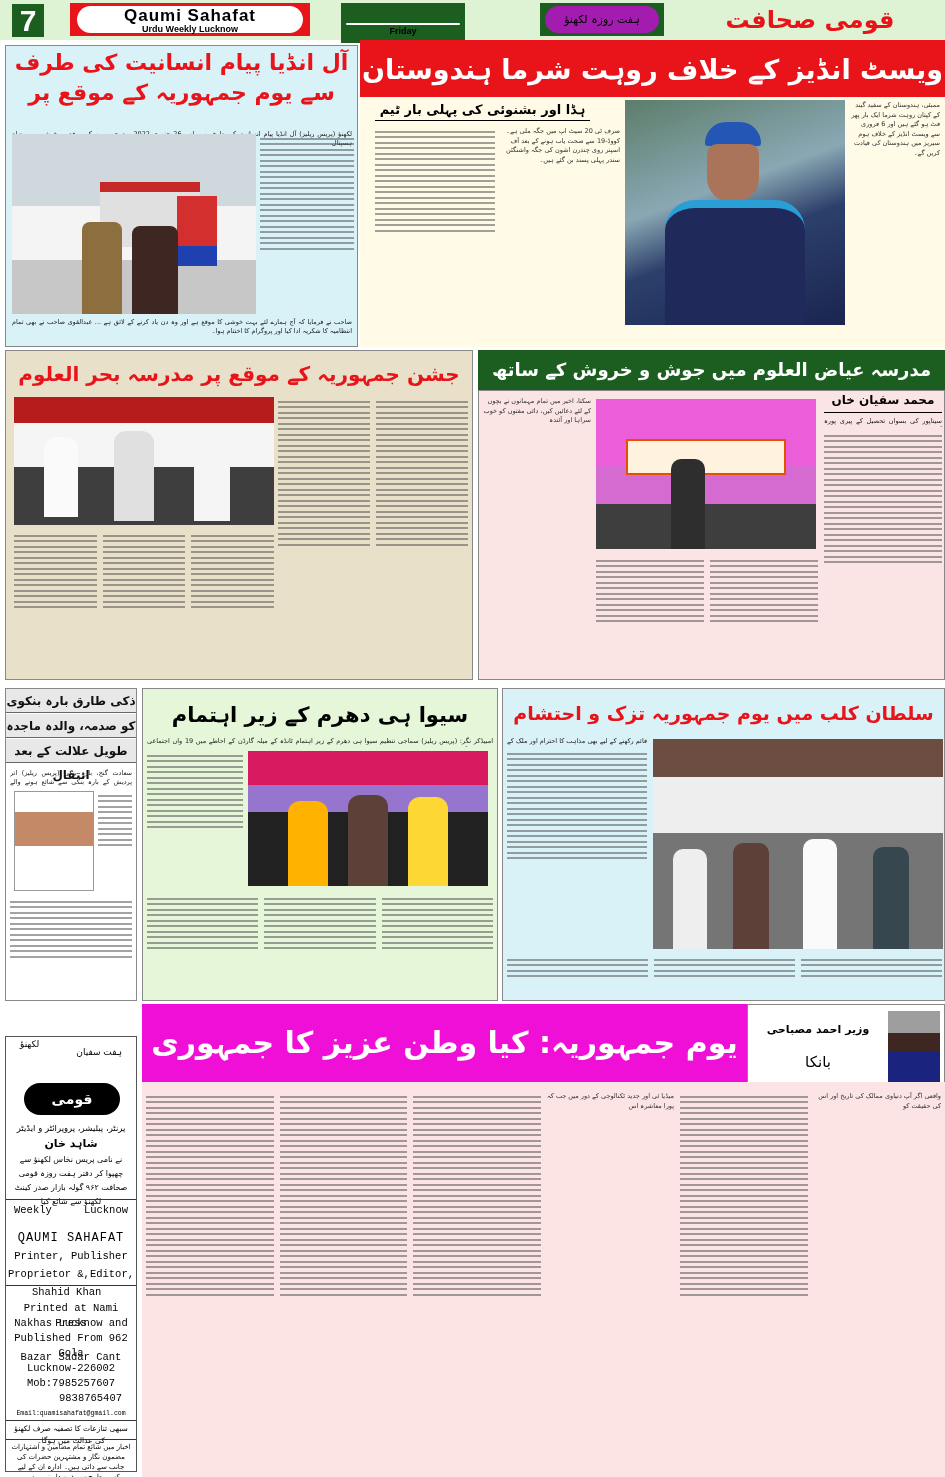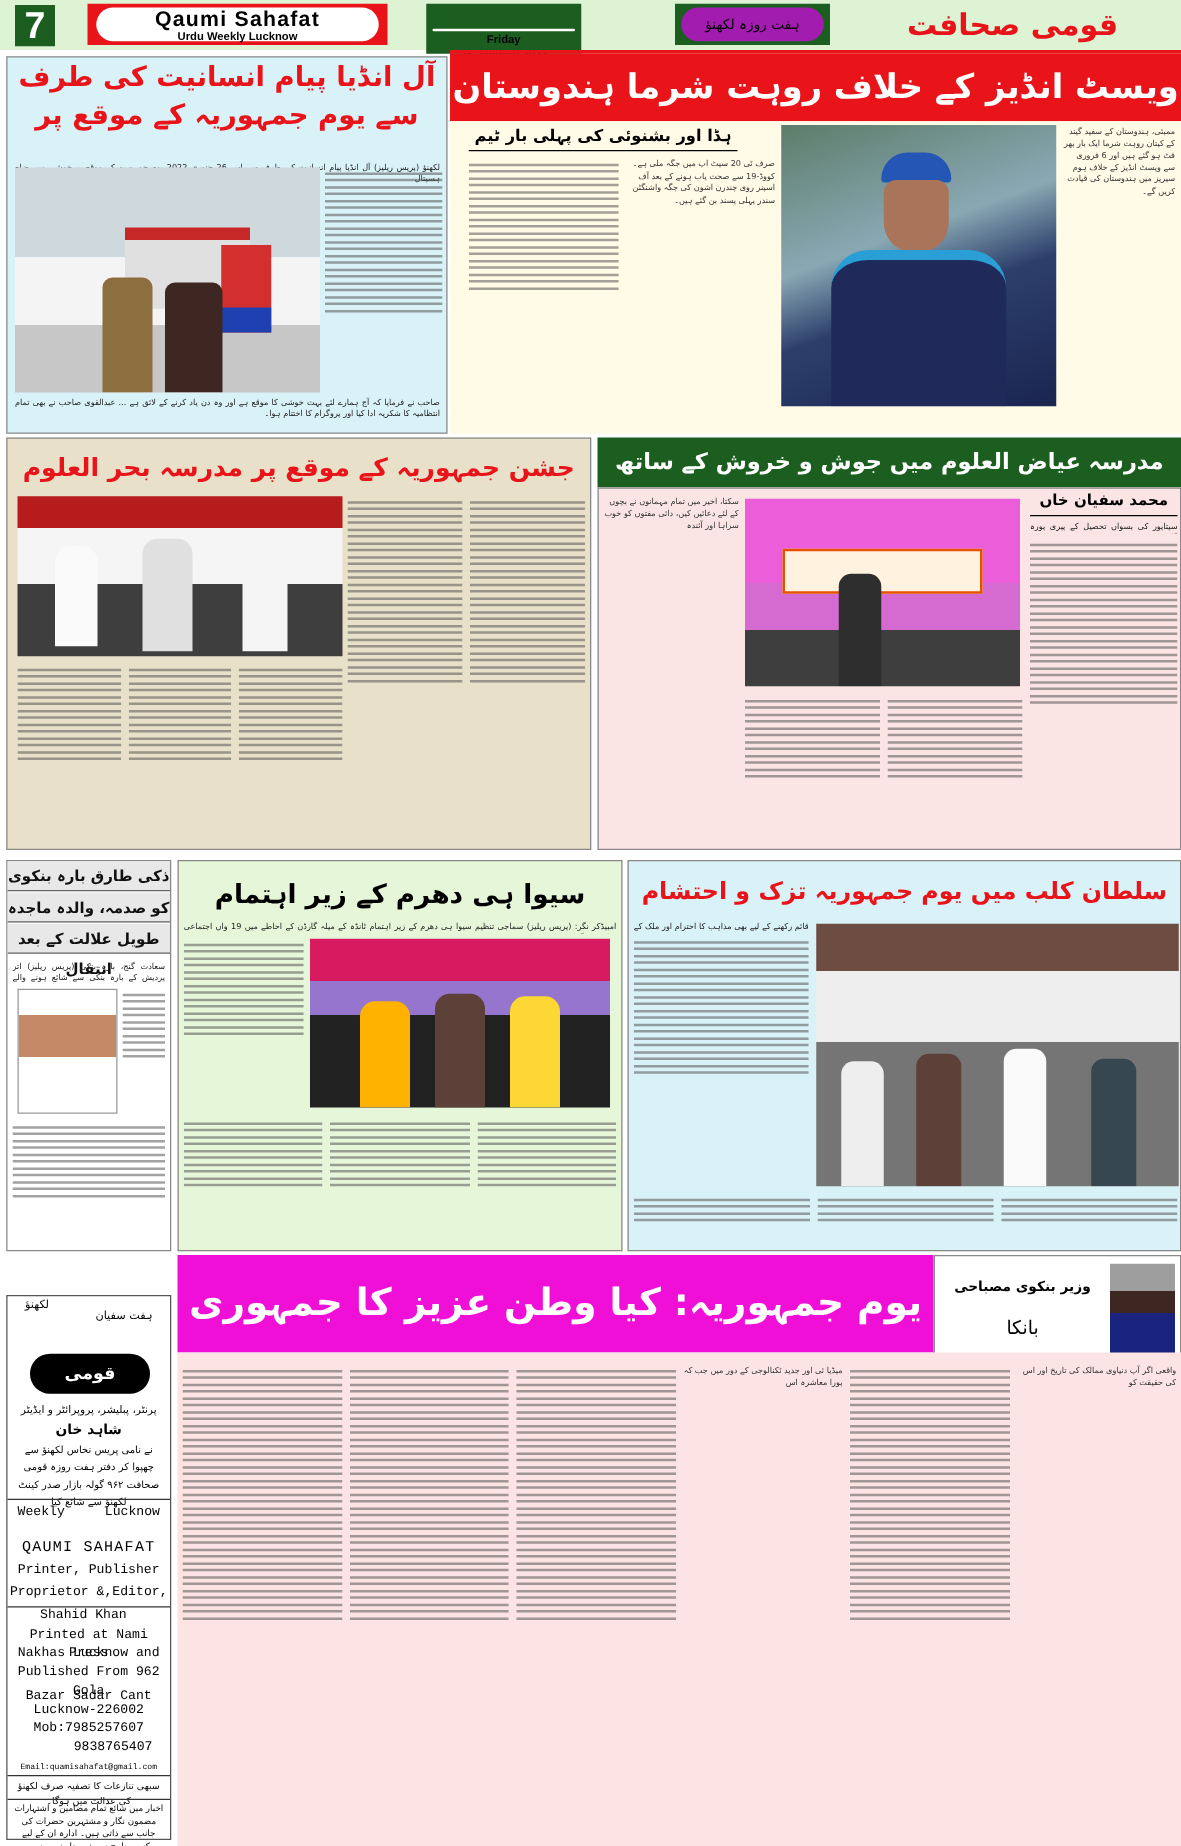--- a/index.html
+++ b/index.html
@@ -522,21 +522,21 @@
         <i></i>
         <i></i>
         <i></i>
         <i></i>
       </div>
   </div>
 </div>
 
 <div class="abs headline" id="a8-head">یوم جمہوریہ: کیا وطن عزیز کا جمہوری نظام اب ختم ہو رہا ہے؟</div>
 <div class="abs" id="a8-author-box">
-  <div class="abs" id="a8-author-name">وزیر بنکوی مصباحی</div>
+  <div class="abs" id="a8-author-name">وزیر احمد مصباحی</div>
   <div class="abs" id="a8-author-place">بانکا</div>
   <div class="photo" id="a8-author-photo"></div>
 </div>
 <div class="box" id="a8">
   <div class="cols" style="left:4px;top:10px;width:795px;height:380px;">
     <div class="col">واقعی اگر آپ دنیاوی ممالک کی تاریخ اور اس کی حقیقت کو</div>
     <div class="col">
         <i></i>
         <i></i>
         <i></i>

